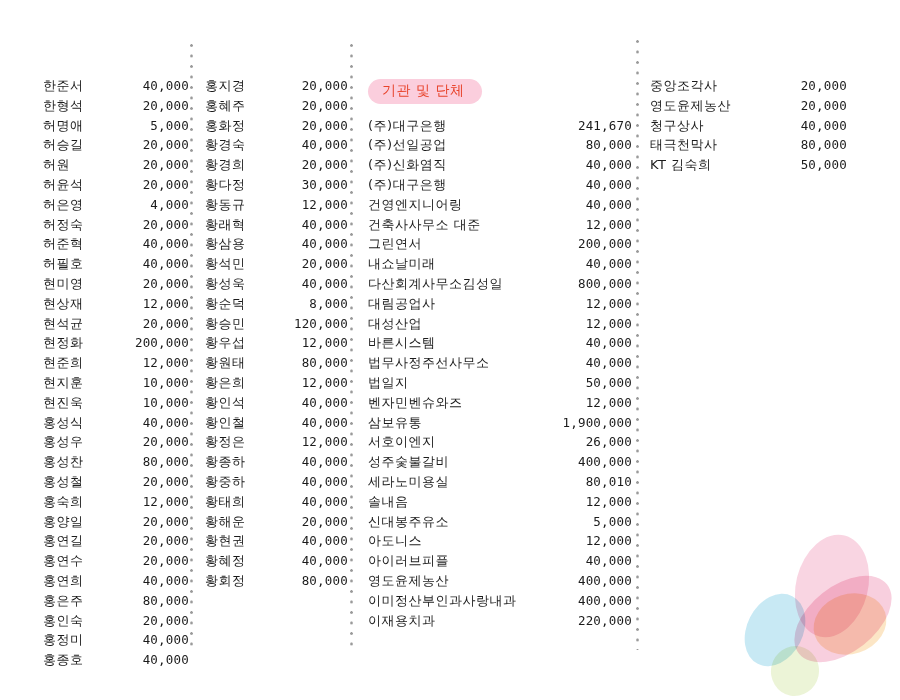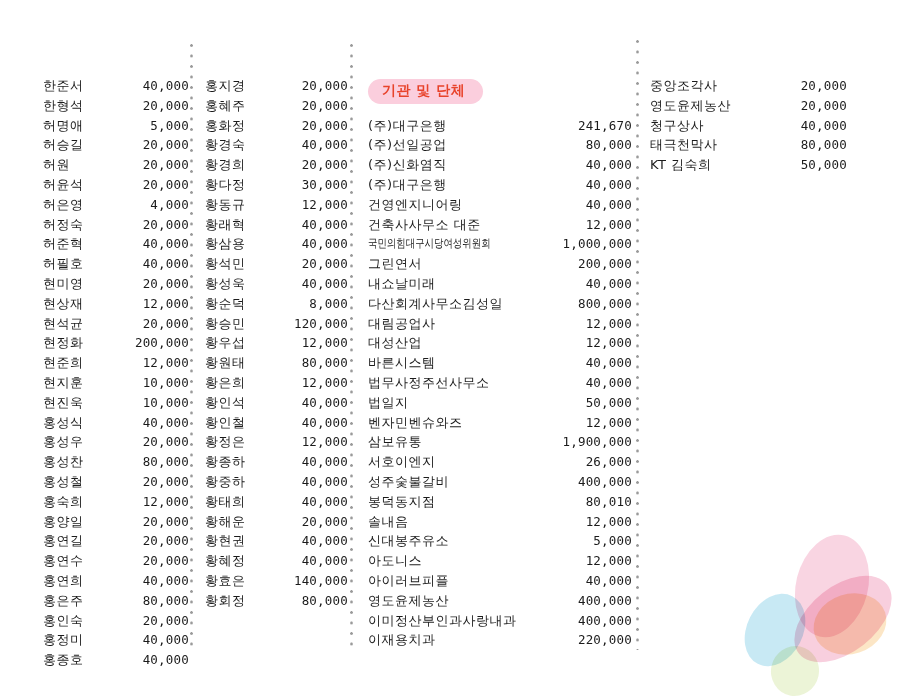--- a/index.html
+++ b/index.html
@@ -14,21 +14,21 @@
   .col3{left:368px;width:264px;}
   .col4{left:650px;width:197px;}
   .row{display:flex;align-items:center;height:19.8px;line-height:19.8px;}
   .nm{font-size:13px;white-space:nowrap;letter-spacing:0.5px;}
   .amt{margin-left:auto;font-size:12.5px;font-family:"DejaVu Sans Mono","Liberation Mono",monospace;letter-spacing:0.2px;}
   .condensed .nm{font-size:11.5px;transform:scaleX(0.82);transform-origin:0 50%;letter-spacing:0;}
   
   .badge{
     position:absolute;left:0;top:3px;
     background:#fbcedd;color:#e8432b;
-    font-size:14px;font-weight:bold;letter-spacing:0.5px;
+    font-size:14px;font-weight:normal;letter-spacing:0.5px;
     padding:3px 18px 4px 14px;border-radius:14px;white-space:nowrap;
   }
   .org-list{padding-top:39.6px;}
   
   .vdots{
     position:absolute;width:3px;
     background-image:radial-gradient(circle at 1.5px 1.5px,#9a9a9a 1.1px,transparent 1.6px);
     background-size:3px 10.5px;background-repeat:repeat-y;
   }
   .d1{left:190px;top:44px;height:606px;}
@@ -269,24 +269,20 @@
     </div>
       <div class="row">
       <span class="nm">황현권</span>
       <span class="amt">40,000</span>
     </div>
       <div class="row">
       <span class="nm">황혜정</span>
       <span class="amt">40,000</span>
     </div>
       <div class="row">
-      <span class="nm">황효은</span>
-      <span class="amt">140,000</span>
-    </div>
-      <div class="row">
       <span class="nm">황회정</span>
       <span class="amt">80,000</span>
     </div>
     </div>
 
   <div class="vdots d2"></div>
 
   <div class="col col3">
     <div class="badge">기관 및 단체</div>
     <div class="org-list">
@@ -308,24 +304,20 @@
         <span class="amt">40,000</span>
       </div>
         <div class="row">
         <span class="nm">건영엔지니어링</span>
         <span class="amt">40,000</span>
       </div>
         <div class="row">
         <span class="nm">건축사사무소 대준</span>
         <span class="amt">12,000</span>
       </div>
-        <div class="row condensed">
-        <span class="nm">국민의힘대구시당여성위원회</span>
-        <span class="amt">1,000,000</span>
-      </div>
         <div class="row">
         <span class="nm">그린연서</span>
         <span class="amt">200,000</span>
       </div>
         <div class="row">
         <span class="nm">내쇼날미래</span>
         <span class="amt">40,000</span>
       </div>
         <div class="row">
         <span class="nm">다산회계사무소김성일</span>
@@ -361,21 +353,21 @@
       </div>
         <div class="row">
         <span class="nm">서호이엔지</span>
         <span class="amt">26,000</span>
       </div>
         <div class="row">
         <span class="nm">성주숯불갈비</span>
         <span class="amt">400,000</span>
       </div>
         <div class="row">
-        <span class="nm">봉덕동지점</span>
+        <span class="nm">세라노미용실</span>
         <span class="amt">80,010</span>
       </div>
         <div class="row">
         <span class="nm">솔내음</span>
         <span class="amt">12,000</span>
       </div>
         <div class="row">
         <span class="nm">신대봉주유소</span>
         <span class="amt">5,000</span>
       </div>

